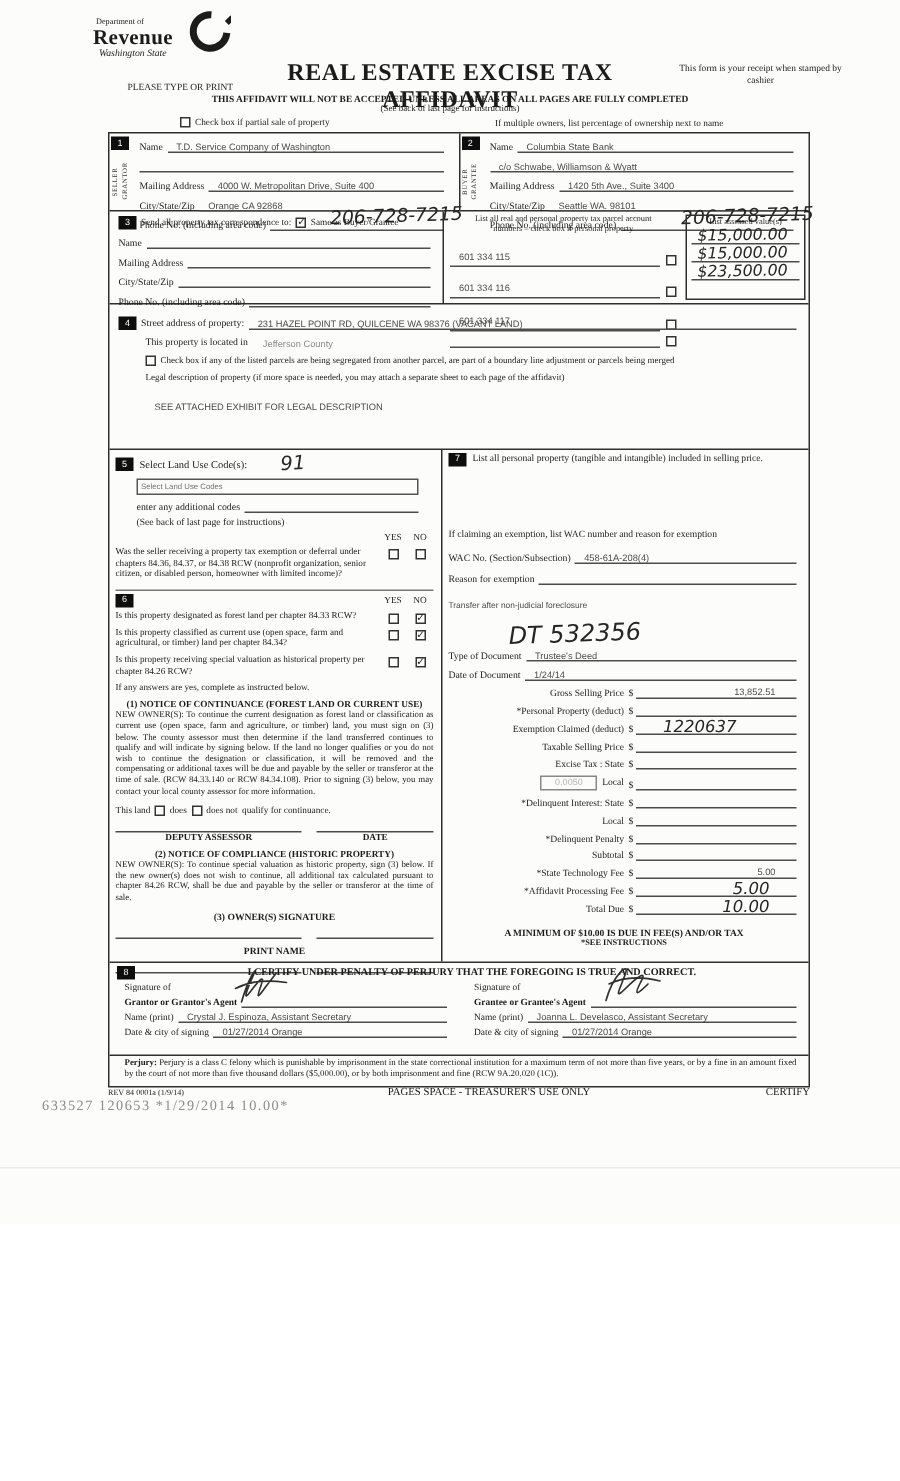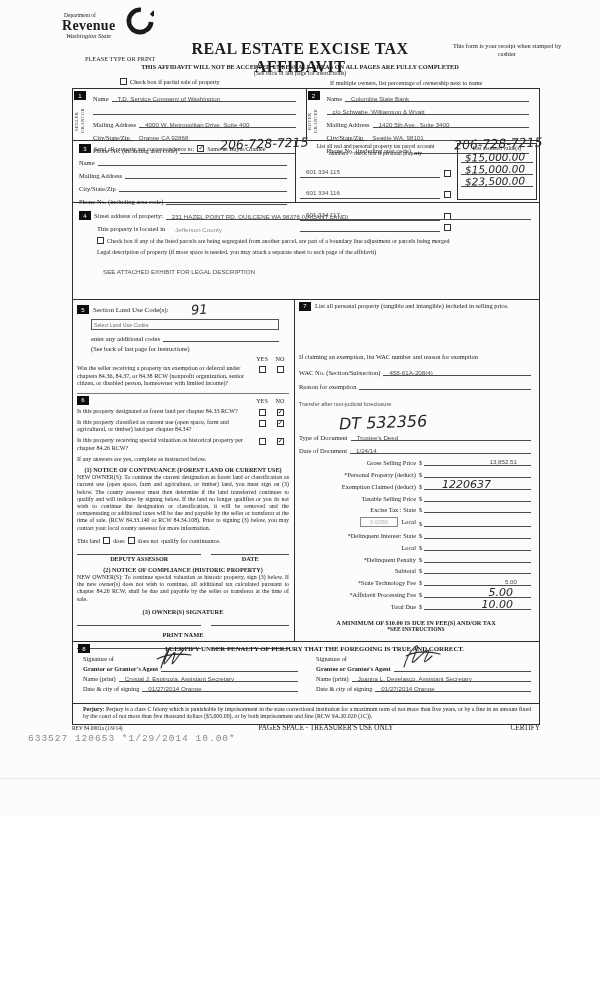--- a/index.html
+++ b/index.html
@@ -130,21 +130,21 @@
   .sigrow { display: flex; align-items: flex-end; gap: 3px; font-size: 6.3px; margin-top: 2px; }
   .sigrow b { white-space: nowrap; }
   .signature-svg { position: absolute; z-index: 2; }
 
   
   .perjury { padding: 2px 8px 3px 10px; font-size: 5.9px; line-height: 1.25; text-align: justify; }
   .footer-row { left: 72px; top: 724px; width: 468px; display: flex; align-items: baseline; }
   .rev { font-size: 5.4px; width: 130px; }
   .treas { flex: 1; text-align: center; font-size: 7.2px; }
   .taxpayer { width: 90px; text-align: right; font-size: 7.2px; }
-  .stamp { left: 28px; top: 733px; font-family: Liberation Mono, monospace;
+  .stamp { left: 28px; top: 733px; font-family: Liberation Serif, serif;
            font-size: 9.5px; color: #8b8b8b; letter-spacing: 1px; }
   .scan-edge { left: 0; top: 778px; width: 600px; height: 1px; background: #eaeae8; }
 </style>
 </head>
 <body>
 
 <div class="page">
 
   <div class="abs logo">
     <div class="dept">Department of</div>
@@ -312,21 +312,21 @@
       </div>
       <div class="sec4-legal">Legal description of property (if more space is needed, you may attach a separate sheet to each page of the affidavit)</div>
       <div class="sec4-exh"><span class="typed" style="padding-left:0;">SEE ATTACHED EXHIBIT FOR LEGAL DESCRIPTION</span></div>
     </div>
 
     <div class="row sec567">
       <div class="col5">
 
         <div class="s5head">
           <span class="badge">5</span>
-          <span>Section Land Use Code(s):</span>
+          <span>Select Land Use Code(s):</span>
           <span class="hw">91</span>
         </div>
         <div class="selectbox">
           <span>Select Land Use Codes</span>
         </div>
         <div class="addcodes">
           <span>enter any additional codes</span>
           <span class="line"></span>
         </div>
         <div class="s5back">(See back of last page for instructions)</div>

